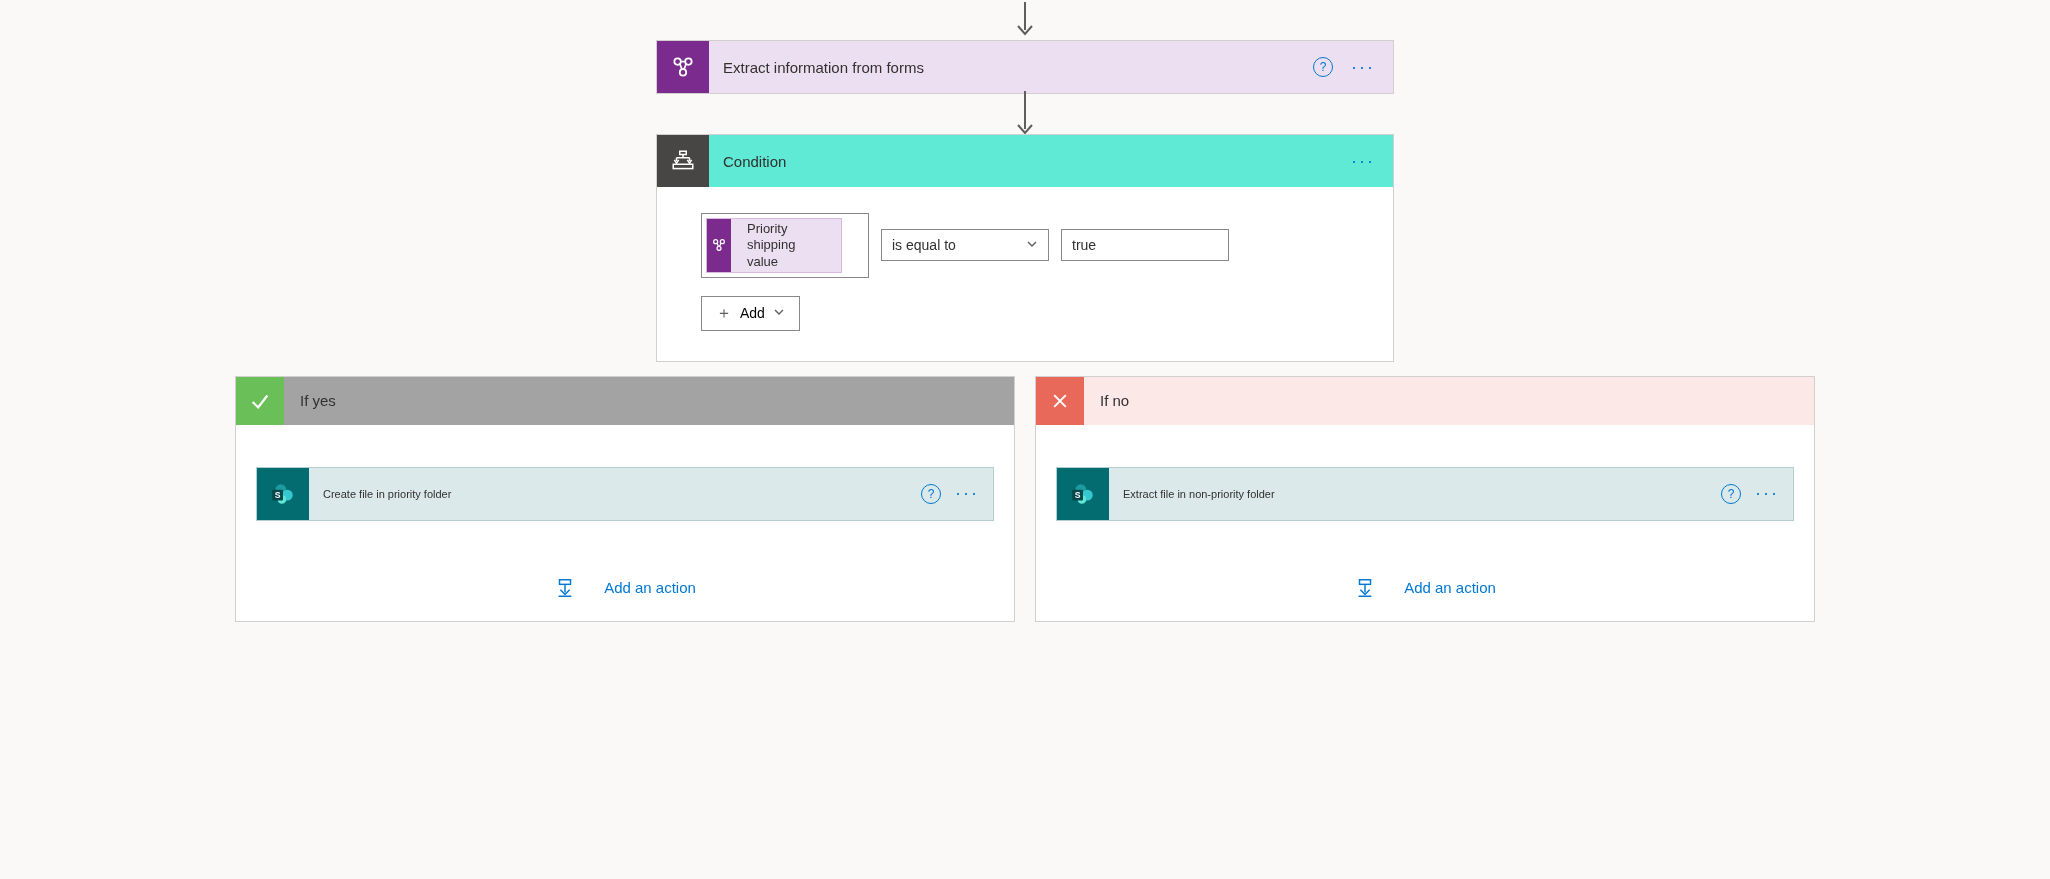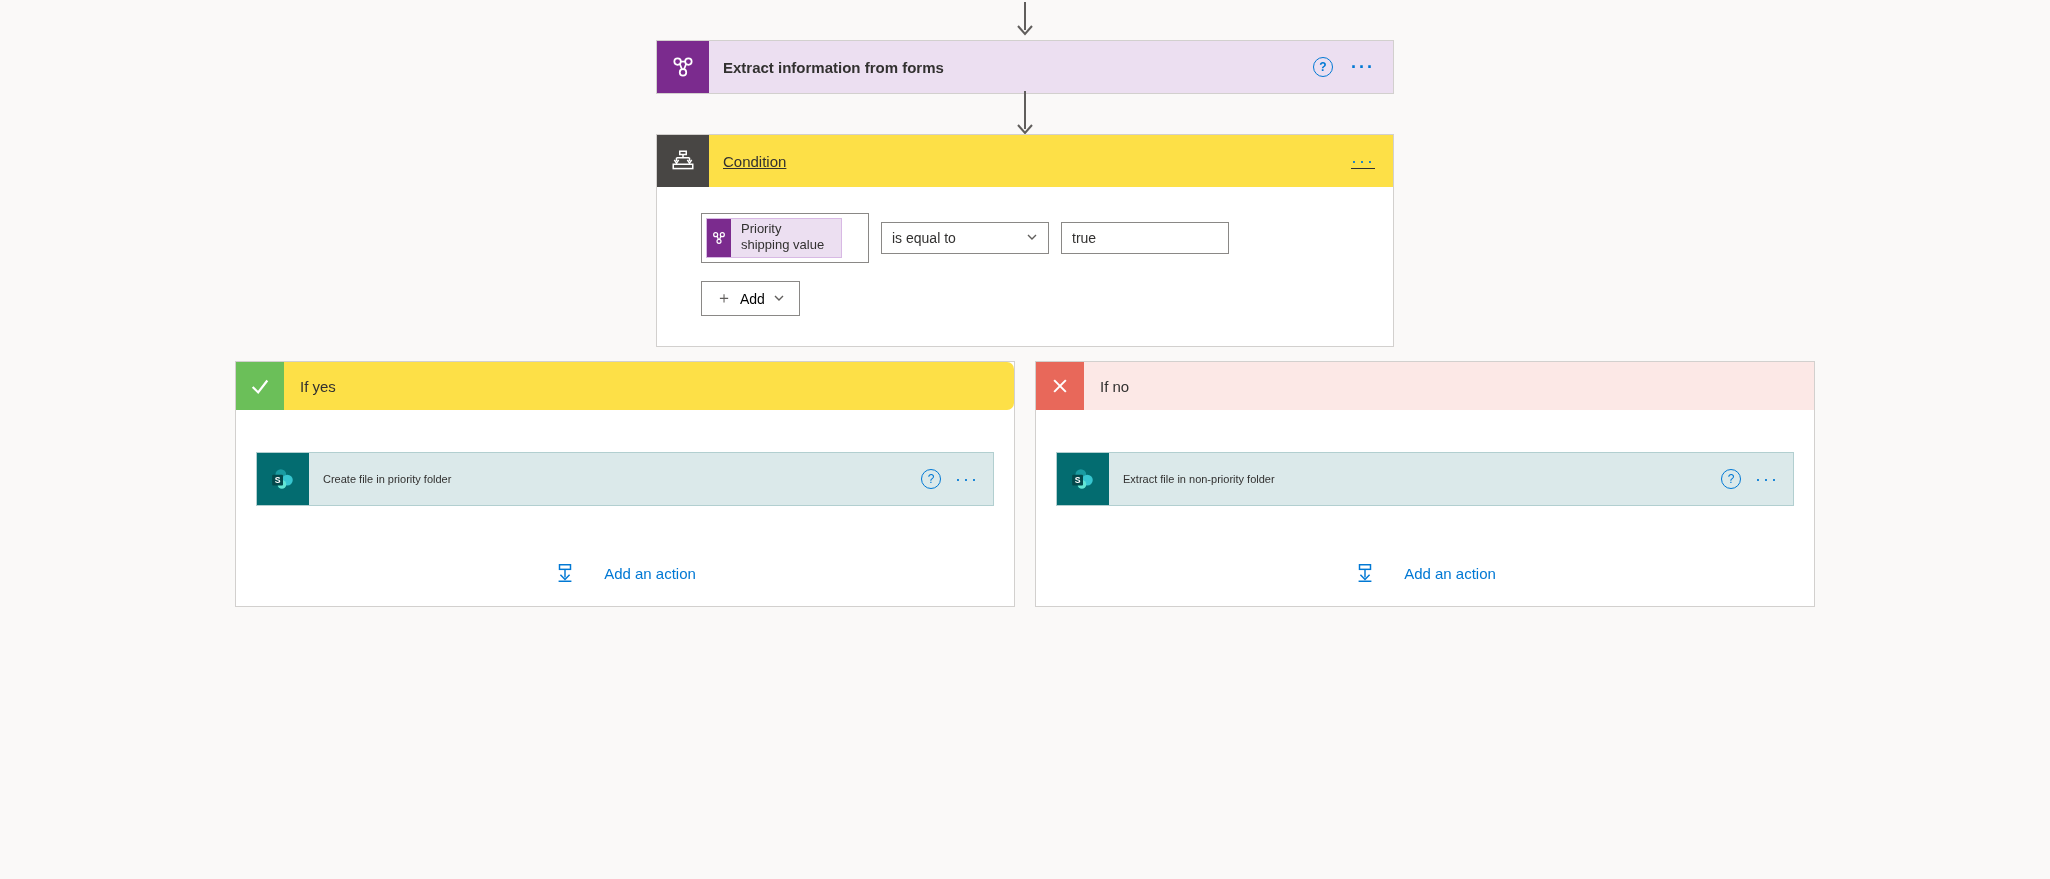--- a/index.html
+++ b/index.html
@@ -64,25 +64,25 @@
   }
   .card-header .more {
     font-size: 18px;
     color: #0078d4;
     letter-spacing: 2px;
     padding: 0 4px;
     cursor: pointer;
   }
 
   
-  .extract-header { background: #ecdff1; font-weight: bold; }
+  .extract-header { background: #ecdff1; }
   .extract-header .icon-box { background: #7b2b8e; }
 
   
-  .condition-header { background: #fde047; text-decoration: underline; }
+  .condition-header { background: #5eead4; }
   .condition-header .icon-box { background: #484644; }
 
   .condition-body {
     padding: 26px 44px 30px 44px;
     background: #fff;
   }
   .condition-row {
     display: flex;
     align-items: stretch;
     gap: 12px;
@@ -105,21 +105,21 @@
     font-size: 13px;
   }
   .pill .pill-icon {
     width: 24px;
     background: #7b2b8e;
     display: flex;
     align-items: center;
     justify-content: center;
   }
   .pill .pill-text {
-    padding: 2px 10px;
+    padding: 2px 16px;
     line-height: 1.25;
     width: 110px;
   }
   .operator-box {
     width: 168px;
     border: 1px solid #8a8886;
     background: #fff;
     display: flex;
     align-items: center;
     justify-content: space-between;
@@ -180,21 +180,21 @@
     height: 48px;
     display: flex;
     align-items: center;
     justify-content: center;
     flex-shrink: 0;
   }
   .branch-header .title {
     padding-left: 16px;
     font-size: 15px;
   }
-  .yes-header { background: #fde047; border-radius: 7px; }
+  .yes-header { background: #a3a3a3; }
   .yes-header .icon-box { background: #6bbf59; color: #fff; }
   .no-header { background: #fce8e6; }
   .no-header .icon-box { background: #e8685a; color: #fff; }
 
   .branch-body {
     padding: 42px 20px 12px;
   }
   .sp-card {
     border: 1px solid #b2cfd0;
   }

